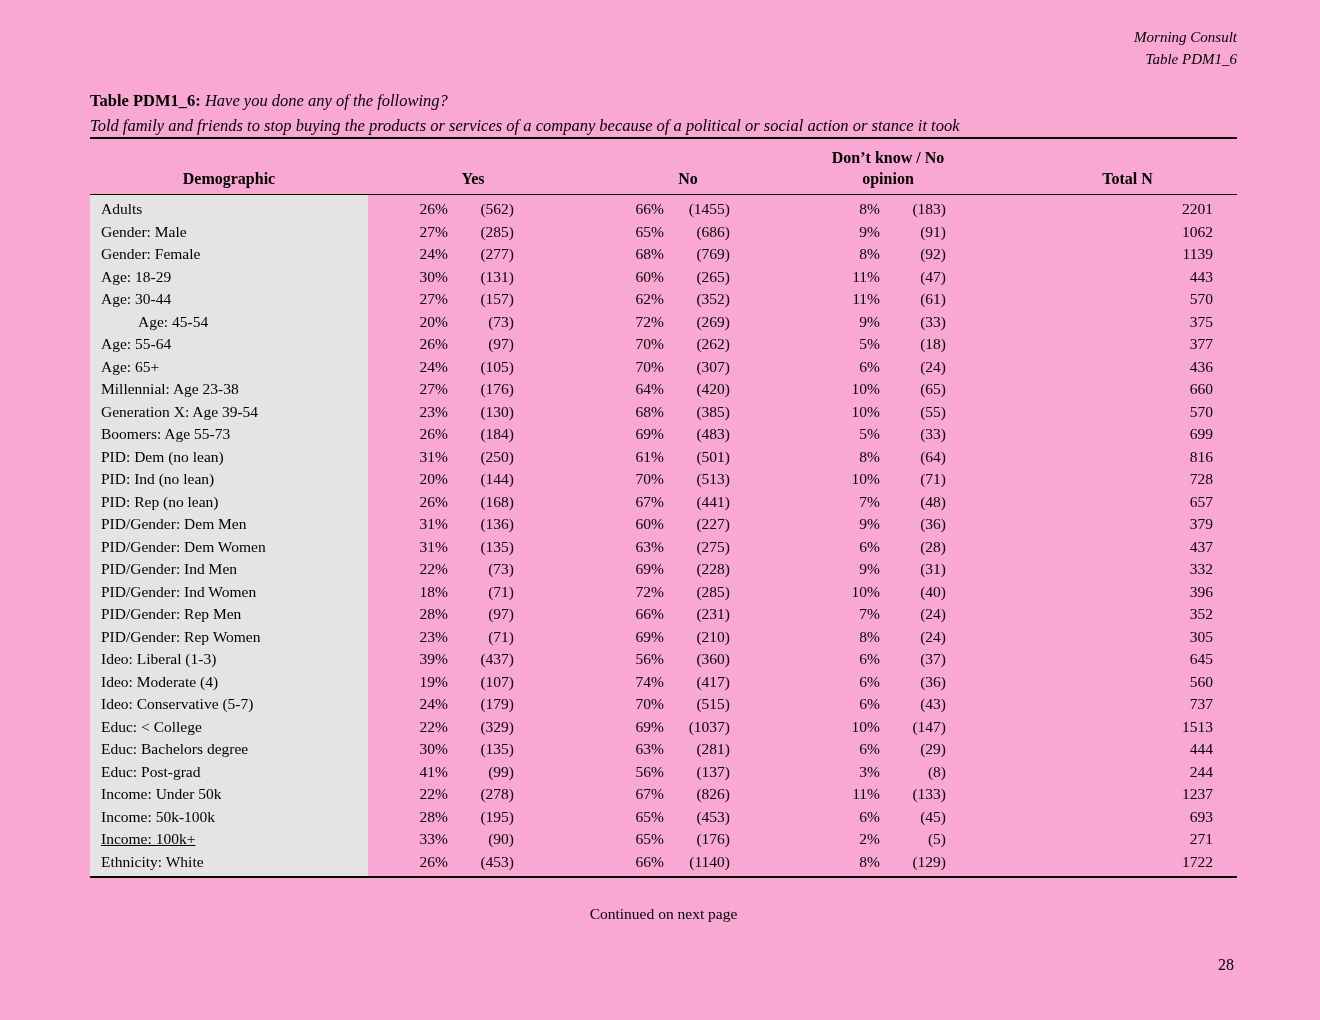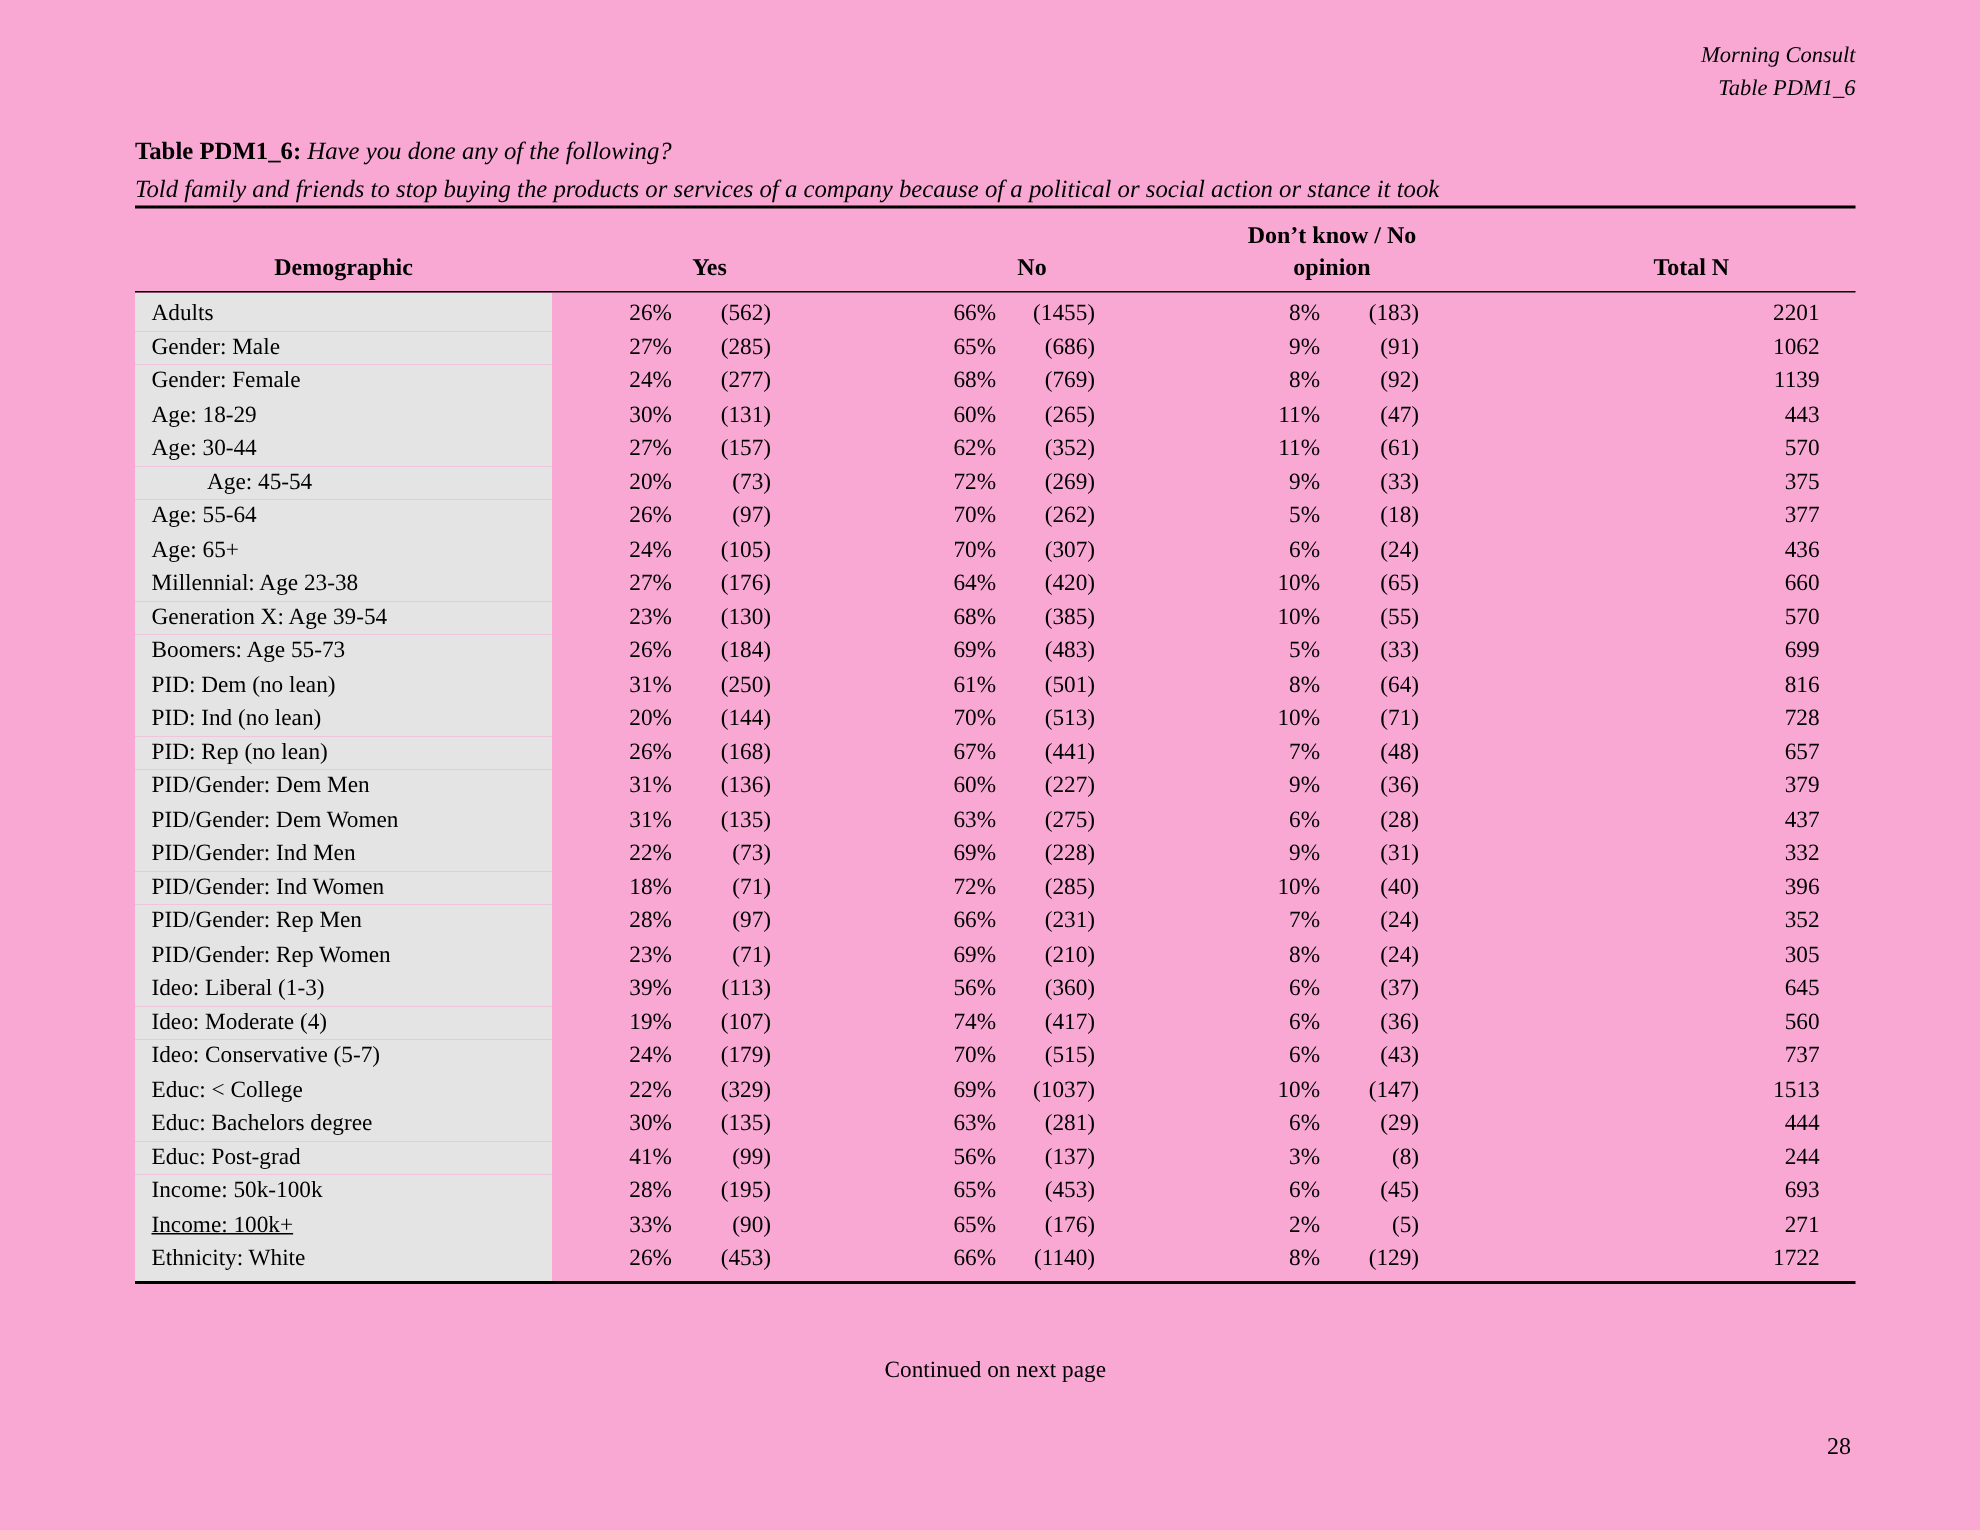--- a/index.html
+++ b/index.html
@@ -331,21 +331,21 @@
           <td class="c-num">(71)</td>
           <td class="c-num">69%</td>
           <td class="c-num">(210)</td>
           <td class="c-num">8%</td>
           <td class="c-num">(24)</td>
           <td class="c-total">305</td>
         </tr>
         <tr>
           <td class="c-label" style="background: rgb(228, 228, 228);">Ideo: Liberal (1-3)</td>
           <td class="c-num">39%</td>
-          <td class="c-num">(113)</td>
+          <td class="c-num">(437)</td>
           <td class="c-num">56%</td>
           <td class="c-num">(360)</td>
           <td class="c-num">6%</td>
           <td class="c-num">(37)</td>
           <td class="c-total">645</td>
         </tr>
         <tr>
           <td class="c-label" style="background: rgb(228, 228, 228);">Ideo: Moderate (4)</td>
           <td class="c-num">19%</td>
           <td class="c-num">(107)</td>
@@ -389,20 +389,30 @@
           <td class="c-label" style="background: rgb(228, 228, 228);">Educ: Post-grad</td>
           <td class="c-num">41%</td>
           <td class="c-num">(99)</td>
           <td class="c-num">56%</td>
           <td class="c-num">(137)</td>
           <td class="c-num">3%</td>
           <td class="c-num">(8)</td>
           <td class="c-total">244</td>
         </tr>
         <tr>
+          <td class="c-label" style="background: rgb(228, 228, 228);">Income: Under 50k</td>
+          <td class="c-num">22%</td>
+          <td class="c-num">(278)</td>
+          <td class="c-num">67%</td>
+          <td class="c-num">(826)</td>
+          <td class="c-num">11%</td>
+          <td class="c-num">(133)</td>
+          <td class="c-total">1237</td>
+        </tr>
+        <tr>
           <td class="c-label" style="background: rgb(228, 228, 228);">Income: 50k-100k</td>
           <td class="c-num">28%</td>
           <td class="c-num">(195)</td>
           <td class="c-num">65%</td>
           <td class="c-num">(453)</td>
           <td class="c-num">6%</td>
           <td class="c-num">(45)</td>
           <td class="c-total">693</td>
         </tr>
         <tr>

